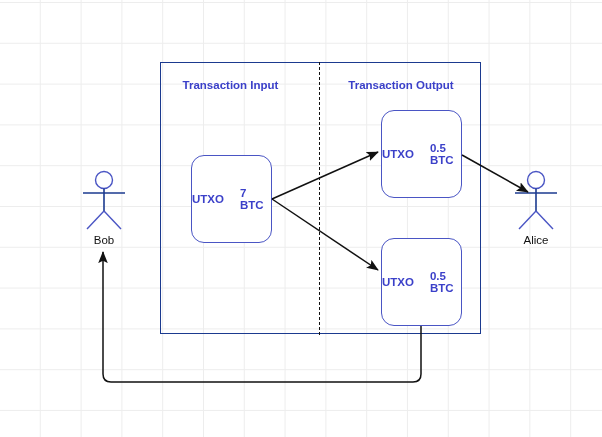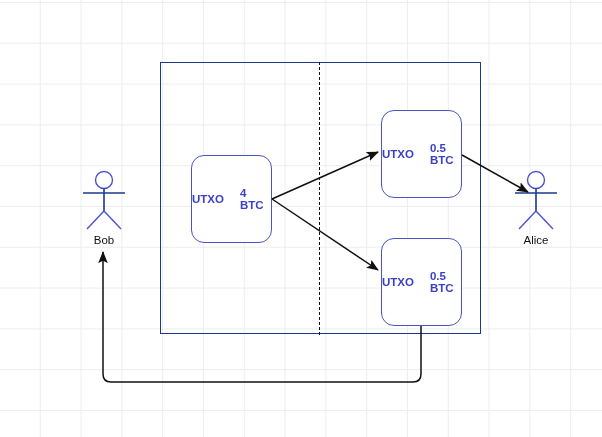--- a/index.html
+++ b/index.html
@@ -108,25 +108,27 @@
 </style>
 </head>
 <body>
 
 <div id="canvas">
 
 
   <div class="tx-container"></div>
   <div class="tx-divider"></div>
 
+  <div class="section-header" id="hdr-input">Transaction Input</div>
 
+  <div class="section-header" id="hdr-output">Transaction Output</div>
 
   <div class="utxo" id="utxo-input">
     <span>UTXO</span>
-    <span>4 BTC</span>
+    <span>7 BTC</span>
   </div>
 
   <div class="utxo" id="utxo-out-top">
     <span>UTXO</span>
     <span>0.5 BTC</span>
   </div>
 
   <div class="utxo" id="utxo-out-bot">
     <span>UTXO</span>
     <span>0.5 BTC</span>

